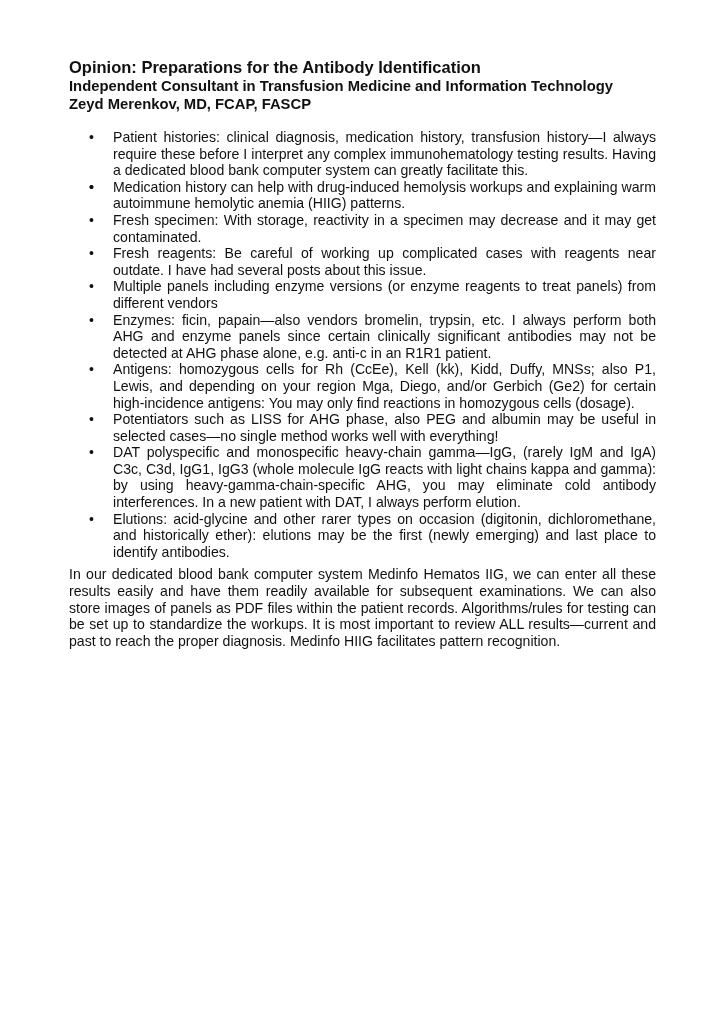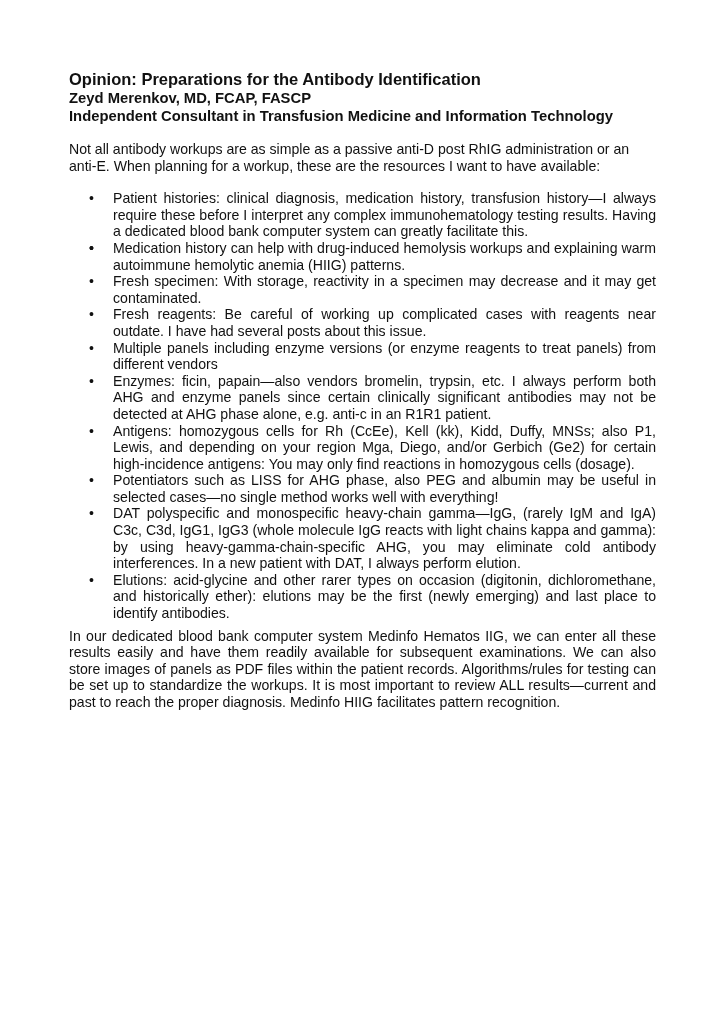--- a/index.html
+++ b/index.html
@@ -11,21 +11,21 @@
       width: 724px;
       height: 1024px;
       position: relative;
       overflow: hidden;
       font-family: "Liberation Sans", sans-serif;
       color: #111111;
     }
     .page {
       position: absolute;
       left: 69px;
-      top: 70px;
+      top: 58px;
       width: 587px;
     }
     .title-line {
       font-weight: bold;
       margin: 0;
       line-height: 18px;
     }
     .title-main {
       font-size: 16.5px;
       line-height: 19px;
@@ -65,24 +65,23 @@
     }
     .outro {
       margin-top: 6px;
     }
   </style>
 </head>
 <body>
 
 <div class="page">
   <h1 class="title-line title-main">Opinion:  Preparations for the Antibody Identification</h1>
+  <h2 class="title-line title-sub">Independent Consultant in Transfusion Medicine and Information Technology</h2>
   <h2 class="title-line title-sub">Zeyd Merenkov, MD, FCAP, FASCP</h2>
-  <h2 class="title-line title-sub">Independent Consultant in Transfusion Medicine and Information Technology</h2>
 
-  <p class="para intro">Not all antibody workups are as simple as a passive anti-D post RhIG administration or an anti-E.  When planning for a workup, these are the resources I want to have available:</p>
 
   <ul class="bullet-list">
     <li class="bullet-item"><span class="bullet-dot">•</span><span>Patient histories: clinical diagnosis, medication history, transfusion history—I always require these before I interpret any complex immunohematology testing results. Having a dedicated blood bank computer system can greatly facilitate this.</span></li>
     <li class="bullet-item"><span class="bullet-dot">•</span></li>
     <li class="bullet-item"><span class="bullet-dot">•</span><span>Medication history can help with drug-induced hemolysis workups and explaining warm autoimmune hemolytic anemia (HIIG) patterns.</span></li>
     <li class="bullet-item"><span class="bullet-dot">•</span><span>Fresh specimen:  With storage, reactivity in a specimen may decrease and it may get contaminated.</span></li>
     <li class="bullet-item"><span class="bullet-dot">•</span><span>Fresh reagents:  Be careful of working up complicated cases with reagents near outdate.  I have had several posts about this issue.</span></li>
     <li class="bullet-item"><span class="bullet-dot">•</span><span>Multiple panels including enzyme versions (or enzyme reagents to treat panels) from different vendors</span></li>
     <li class="bullet-item"><span class="bullet-dot">•</span><span>Enzymes:  ficin, papain—also vendors bromelin, trypsin, etc.  I always perform both AHG and enzyme panels since certain clinically significant antibodies may not be detected at AHG phase alone, e.g. anti-c in an R1R1 patient.</span></li>
     <li class="bullet-item"><span class="bullet-dot">•</span><span>Antigens:  homozygous cells for Rh (CcEe), Kell (kk), Kidd, Duffy, MNSs;  also P1, Lewis, and depending on your region Mga, Diego, and/or Gerbich (Ge2) for certain high-incidence antigens:  You may only find reactions in homozygous cells (dosage).</span></li>

